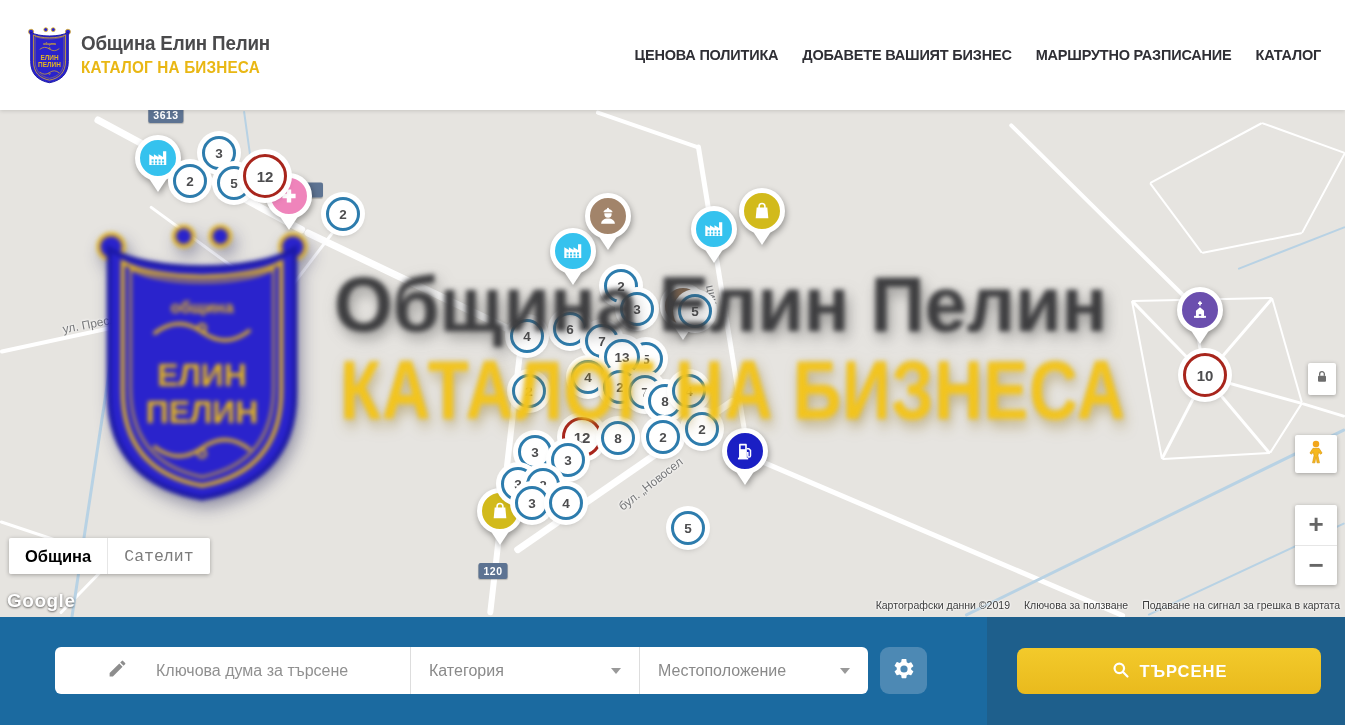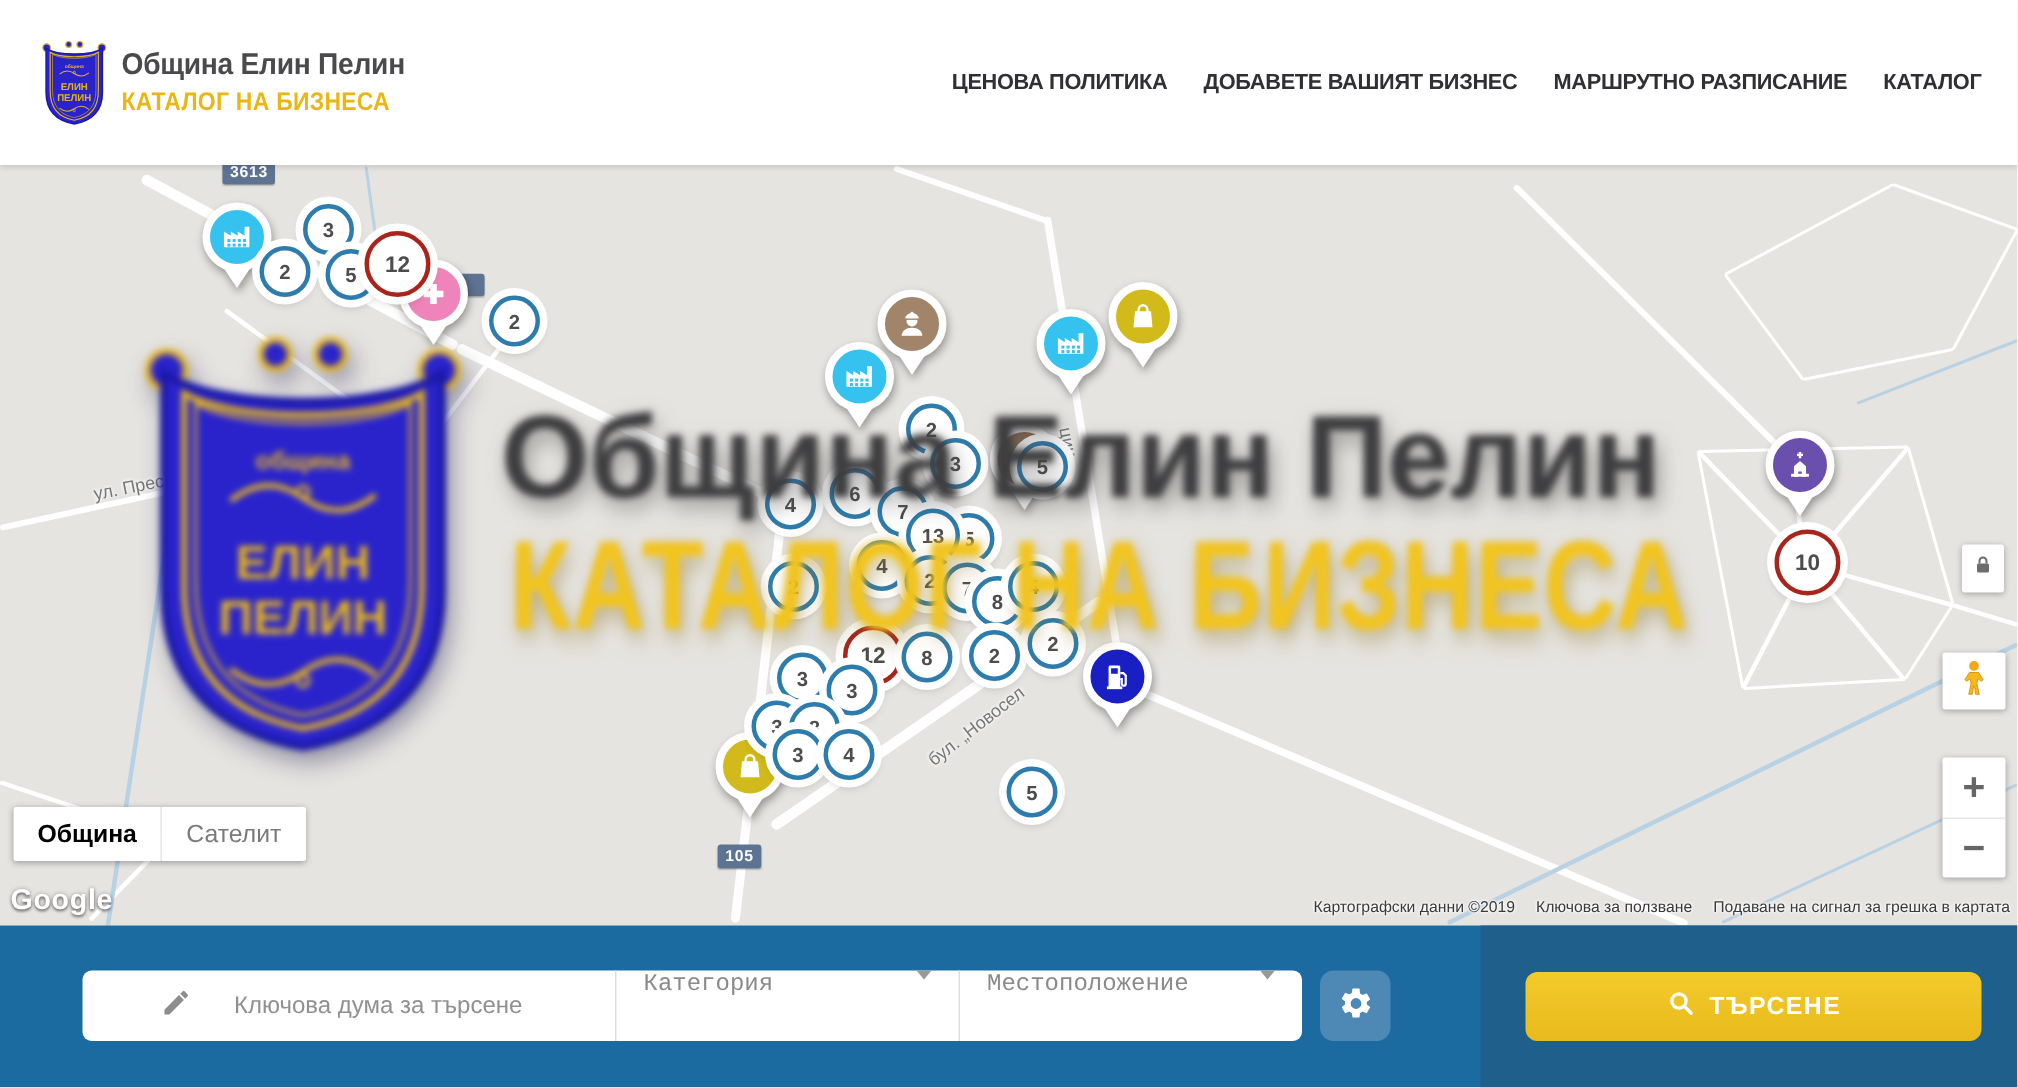--- a/index.html
+++ b/index.html
@@ -52,21 +52,21 @@
             color:#f2c41e;white-space:nowrap;line-height:1;pointer-events:none;
             transform:scaleX(.8);transform-origin:left;letter-spacing:1px;
             filter:blur(2.5px) drop-shadow(3px 6px 7px rgba(140,110,20,.5));}
 
   
   .maptype{position:absolute;left:9px;bottom:43px;display:flex;z-index:60;
            box-shadow:0 1px 4px rgba(0,0,0,.3);border-radius:2px;overflow:hidden;}
   .maptype div{background:#fff;height:36px;display:flex;align-items:center;padding:0 16px;
                font-size:16.5px;cursor:pointer;}
   .maptype .active{font-weight:bold;color:#000;}
-  .maptype .inactive{color:#7b7b7b;border-left:1px solid #e6e6e6;}
+  .maptype .inactive{color:#7b7b7b;border-left:1px solid #e6e6e6;font-family:Liberation Mono, monospace;}
   .glogo{position:absolute;left:7px;bottom:5px;z-index:60;color:#fff;font-size:19px;font-weight:bold;
          letter-spacing:.5px;text-shadow:0 1px 2px rgba(0,0,0,.45),0 0 3px rgba(0,0,0,.3);cursor:pointer;}
   .attrib{position:absolute;right:5px;bottom:6px;z-index:60;display:flex;gap:14px;
           font-size:10.5px;color:#3a3a3a;justify-content:space-between;}
   .attrib span{text-shadow:0 0 2px #fff,0 0 2px #fff,0 0 3px #fff;white-space:nowrap;}
   .ctrl{position:absolute;background:#fff;z-index:60;border-radius:2px;
         box-shadow:0 1px 4px rgba(0,0,0,.3);display:flex;align-items:center;justify-content:center;cursor:pointer;}
   .ctrl-lock{left:1308px;top:253px;width:28px;height:32px;}
   .ctrl-pegman{left:1295px;top:325px;width:42px;height:38px;}
   .zoomctl{position:absolute;left:1295px;top:395px;width:42px;height:80px;background:#fff;z-index:60;
@@ -77,22 +77,22 @@
 
   
   .searchbar{position:absolute;left:0;top:617px;width:1345px;height:108px;background:#1b6aa0;z-index:100;}
   .searchbar-right{position:absolute;left:987px;top:0;width:358px;height:108px;background:#1e5f8c;}
   .fieldbox{position:absolute;left:55px;top:30px;width:813px;height:47px;background:#fff;
             border-radius:6px;display:flex;align-items:stretch;}
   .f-keyword{flex:0 0 303px;display:flex;align-items:center;padding-left:52px;gap:26px;}
   .f-keyword input{border:none;outline:none;font-size:16px;color:#555;width:210px;
                    font-family:"Liberation Sans",sans-serif;}
   .f-keyword input::placeholder{color:#909090;opacity:1;}
-  .f-drop{flex:1;border-left:1px solid #ddd;display:flex;
-          padding:0 18px;font-size:16px;color:#8a8a8a;cursor:pointer;position:relative;font-family:Liberation Mono, monospace;}
+  .f-drop{flex:1;border-left:1px solid #ddd;display:flex;align-items:center;
+          padding:0 18px;font-size:16px;color:#8a8a8a;cursor:pointer;position:relative;}
   .chev{position:absolute;right:18px;width:0;height:0;border-left:5px solid transparent;
         border-right:5px solid transparent;border-top:6px solid #999;}
   .gearbtn{position:absolute;left:880px;top:30px;width:47px;height:47px;background:#4d89b4;
            border:none;border-radius:9px;display:flex;align-items:center;justify-content:center;cursor:pointer;}
   .searchbtn{position:absolute;left:1017px;top:31px;width:304px;height:46px;border:none;
              background:linear-gradient(#f3ca2b,#e9ba1d);border-radius:8px;display:flex;
              align-items:center;justify-content:center;gap:10px;cursor:pointer;
              color:#fff;font-size:16.5px;font-weight:bold;letter-spacing:1px;
              font-family:"Liberation Sans",sans-serif;}
 </style>
@@ -181,21 +181,21 @@
       <div class="mline" style="left: 1262px; top: 12px; width: 88.2553px; height: 2px; background: rgb(255, 255, 255); transform: rotate(0.346835rad); z-index: 1;"></div>
       <div class="mline" style="left: 1150px; top: 72px; width: 87.2009px; height: 2px; background: rgb(255, 255, 255); transform: rotate(0.931882rad); z-index: 1;"></div>
       <div class="mline" style="left: 1202px; top: 142px; width: 101.98px; height: 2px; background: rgb(255, 255, 255); transform: rotate(-0.197396rad); z-index: 1;"></div>
       <div class="mline" style="left: 1302px; top: 122px; width: 90.824px; height: 2px; background: rgb(255, 255, 255); transform: rotate(-1.0776rad); z-index: 1;"></div>
       <div class="mline" style="left: 122px; top: 178px; width: 332.778px; height: 2.5px; background: rgb(184, 210, 228); transform: rotate(1.72162rad); z-index: 1;"></div>
       <div class="mline" style="left: 965px; top: 504px; width: 423.079px; height: 2.5px; background: rgb(184, 210, 228); transform: rotate(-0.455191rad); z-index: 1;"></div>
       <div class="mline" style="left: 1148px; top: 504px; width: 217.424px; height: 2px; background: rgb(184, 210, 228); transform: rotate(-0.436905rad); z-index: 1;"></div>
       <div class="mline" style="left: 1238px; top: 158px; width: 114.948px; height: 2px; background: rgb(184, 210, 228); transform: rotate(-0.374044rad); z-index: 1;"></div>
       <div class="mline" style="left: 244px; top: 0px; width: 58.5491px; height: 2px; background: rgb(184, 210, 228); transform: rotate(1.43373rad); z-index: 1;"></div>
       <div class="roadbox" style="left: 166px; top: 5px;">3613</div>
-      <div class="roadbox" style="left: 493px; top: 461px;">105</div>
+      <div class="roadbox" style="left: 493px; top: 461px;">120</div>
       <div class="roadbox" style="left: 311px; top: 80px; width: 14px; height: 11px;"></div>
       <div class="streetname" style="left: 62px; top: 206px; transform: rotate(-11deg);">ул. Преслав</div>
       <div class="streetname" style="left: 612px; top: 367px; transform: rotate(-38deg);">бул. „Новосел</div>
       <div class="streetname" style="left: 702px; top: 178px; transform: rotate(78deg);">ции</div>
       <div class="pin" style="left: 135px; top: 25px;">
         <div class="pin-head" style="background:#35c2ee">
           <svg viewBox="0 0 24 24" width="22" height="22">
             <path fill="#fff" d="M2.5 19.5V8l5 3V8l5 3V8l5 3V4.5H21v15z"></path>
             <g fill="#35c2ee">
               <rect x="5" y="13.5" width="2.2" height="2.2"></rect>

